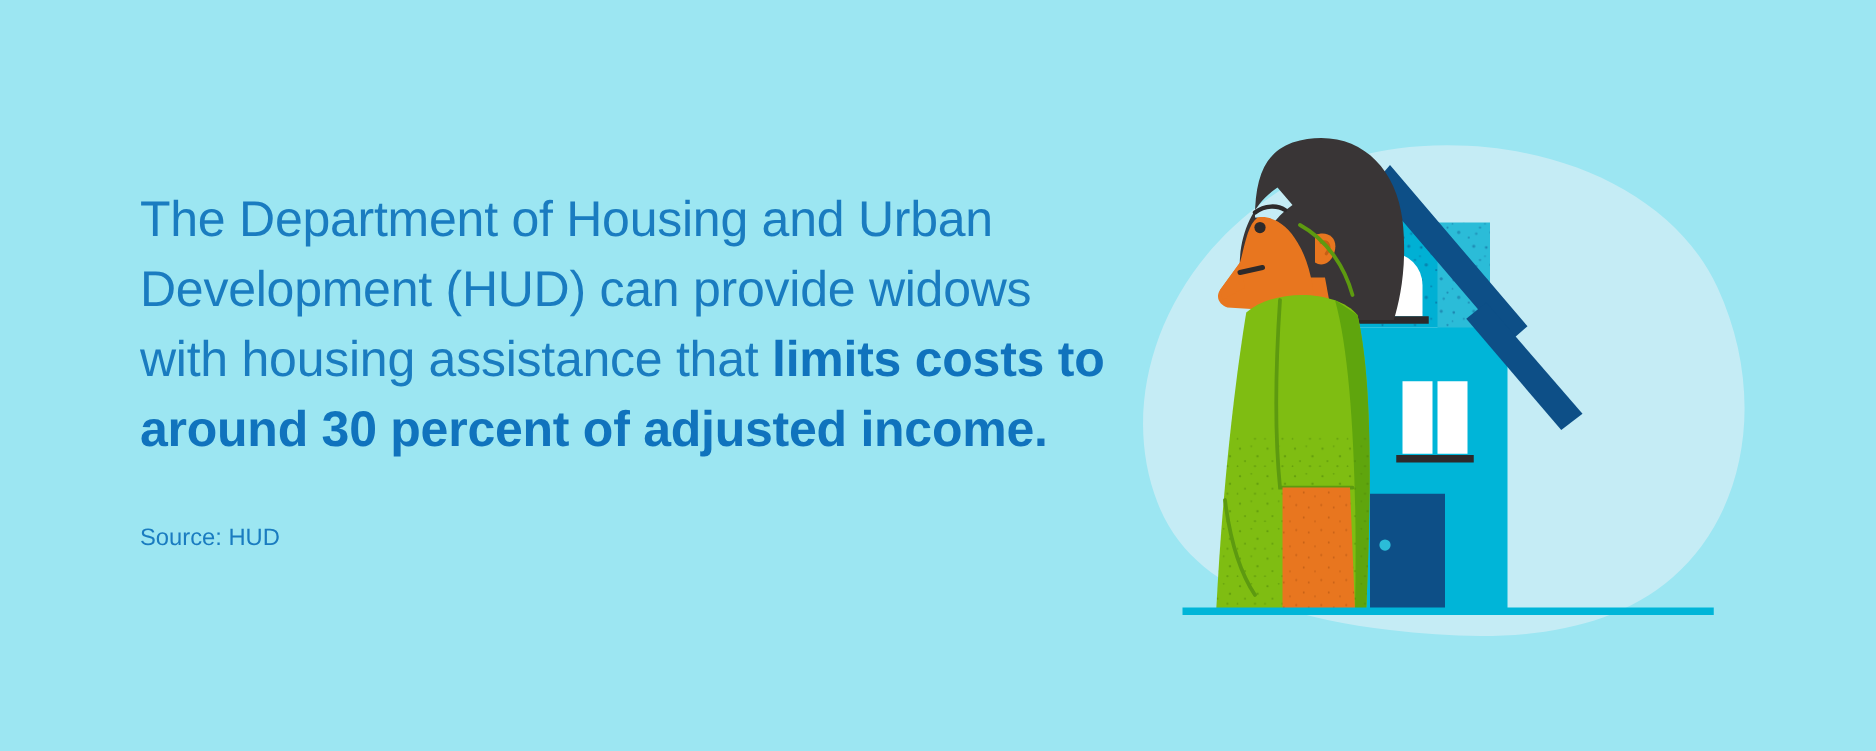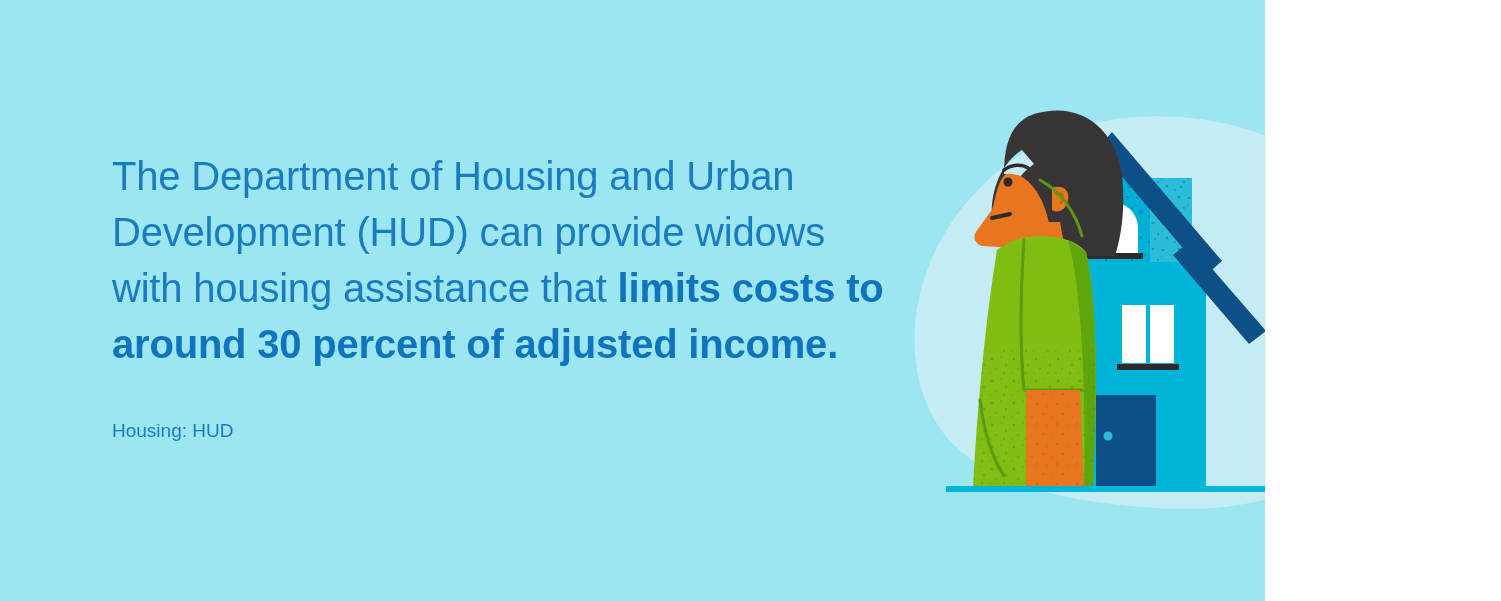--- a/index.html
+++ b/index.html
@@ -7,21 +7,21 @@
     padding: 0;
   }
   body {
     width: 1501px;
     height: 601px;
     overflow: hidden;
     font-family: "Liberation Sans", sans-serif;
   }
   #infographic {
     position: relative;
-    width: 1265px;
+    width: 1501px;
     height: 601px;
     background: #9ce6f2;
     overflow: hidden;
   }
 
   
   #text-panel {
     position: absolute;
     left: 112px;
     top: 148px;
@@ -66,21 +66,21 @@
 </style>
 </head>
 <body>
 
 <div id="infographic" style="background: rgb(156, 230, 242);">
 
   <div id="text-panel">
     <p id="statement"><span>The Department of Housing and Urban Development (HUD) can provide widows with housing assistance that </span><span class="em">limits costs to around 30 percent of adjusted income.</span></p>
   </div>
 
-  <p id="source-note">Housing: HUD</p>
+  <p id="source-note">Source: HUD</p>
 
   <div id="illustration">
     <svg width="510" height="420" viewBox="0 0 510 420" xmlns="http://www.w3.org/2000/svg">
       <defs>
         <pattern id="speckle" width="26" height="26" patternUnits="userSpaceOnUse">
           <rect width="26" height="26" fill="none"></rect>
           <circle cx="3" cy="4" r="1.1" fill="#0d4f87" opacity="0.55"></circle>
           <circle cx="11" cy="9" r="0.8" fill="#0d4f87" opacity="0.45"></circle>
           <circle cx="19" cy="3" r="1.3" fill="#0d4f87" opacity="0.5"></circle>
           <circle cx="24" cy="14" r="0.9" fill="#0d4f87" opacity="0.5"></circle>

